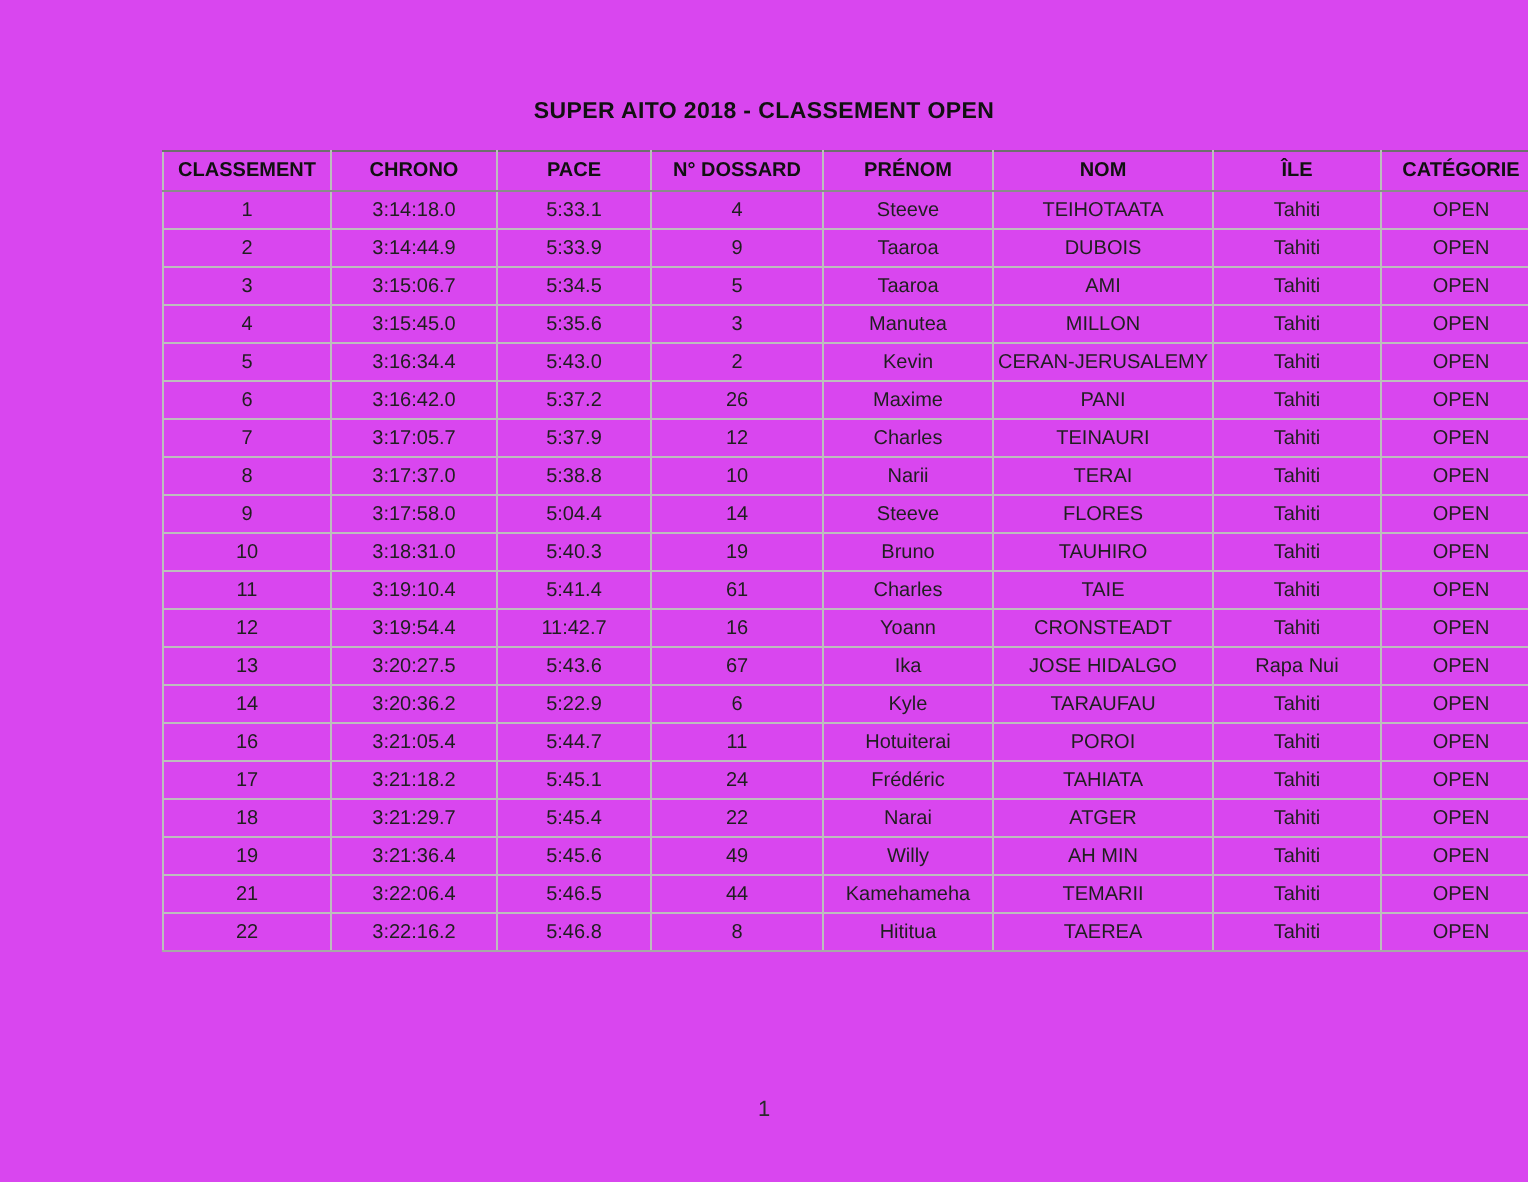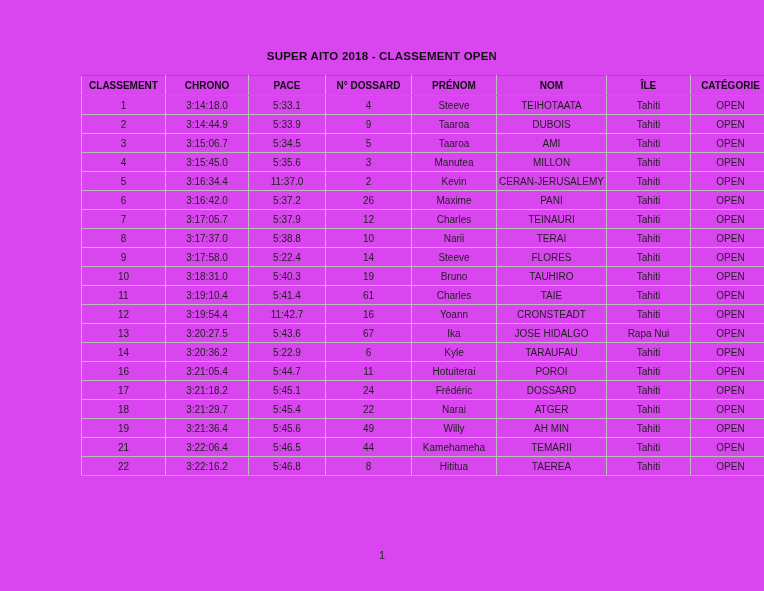--- a/index.html
+++ b/index.html
@@ -139,21 +139,21 @@
           <td>5:35.6</td>
           <td>3</td>
           <td>Manutea</td>
           <td>MILLON</td>
           <td>Tahiti</td>
           <td>OPEN</td>
         </tr>
         <tr>
           <td>5</td>
           <td>3:16:34.4</td>
-          <td>11:37.0</td>
+          <td>5:43.0</td>
           <td>2</td>
           <td>Kevin</td>
           <td>CERAN-JERUSALEMY</td>
           <td>Tahiti</td>
           <td>OPEN</td>
         </tr>
         <tr>
           <td>6</td>
           <td>3:16:42.0</td>
           <td>5:37.2</td>
@@ -179,21 +179,21 @@
           <td>5:38.8</td>
           <td>10</td>
           <td>Narii</td>
           <td>TERAI</td>
           <td>Tahiti</td>
           <td>OPEN</td>
         </tr>
         <tr>
           <td>9</td>
           <td>3:17:58.0</td>
-          <td>5:22.4</td>
+          <td>5:04.4</td>
           <td>14</td>
           <td>Steeve</td>
           <td>FLORES</td>
           <td>Tahiti</td>
           <td>OPEN</td>
         </tr>
         <tr>
           <td>10</td>
           <td>3:18:31.0</td>
           <td>5:40.3</td>
@@ -252,21 +252,21 @@
           <td>POROI</td>
           <td>Tahiti</td>
           <td>OPEN</td>
         </tr>
         <tr>
           <td>17</td>
           <td>3:21:18.2</td>
           <td>5:45.1</td>
           <td>24</td>
           <td>Frédéric</td>
-          <td>DOSSARD</td>
+          <td>TAHIATA</td>
           <td>Tahiti</td>
           <td>OPEN</td>
         </tr>
         <tr>
           <td>18</td>
           <td>3:21:29.7</td>
           <td>5:45.4</td>
           <td>22</td>
           <td>Narai</td>
           <td>ATGER</td>

